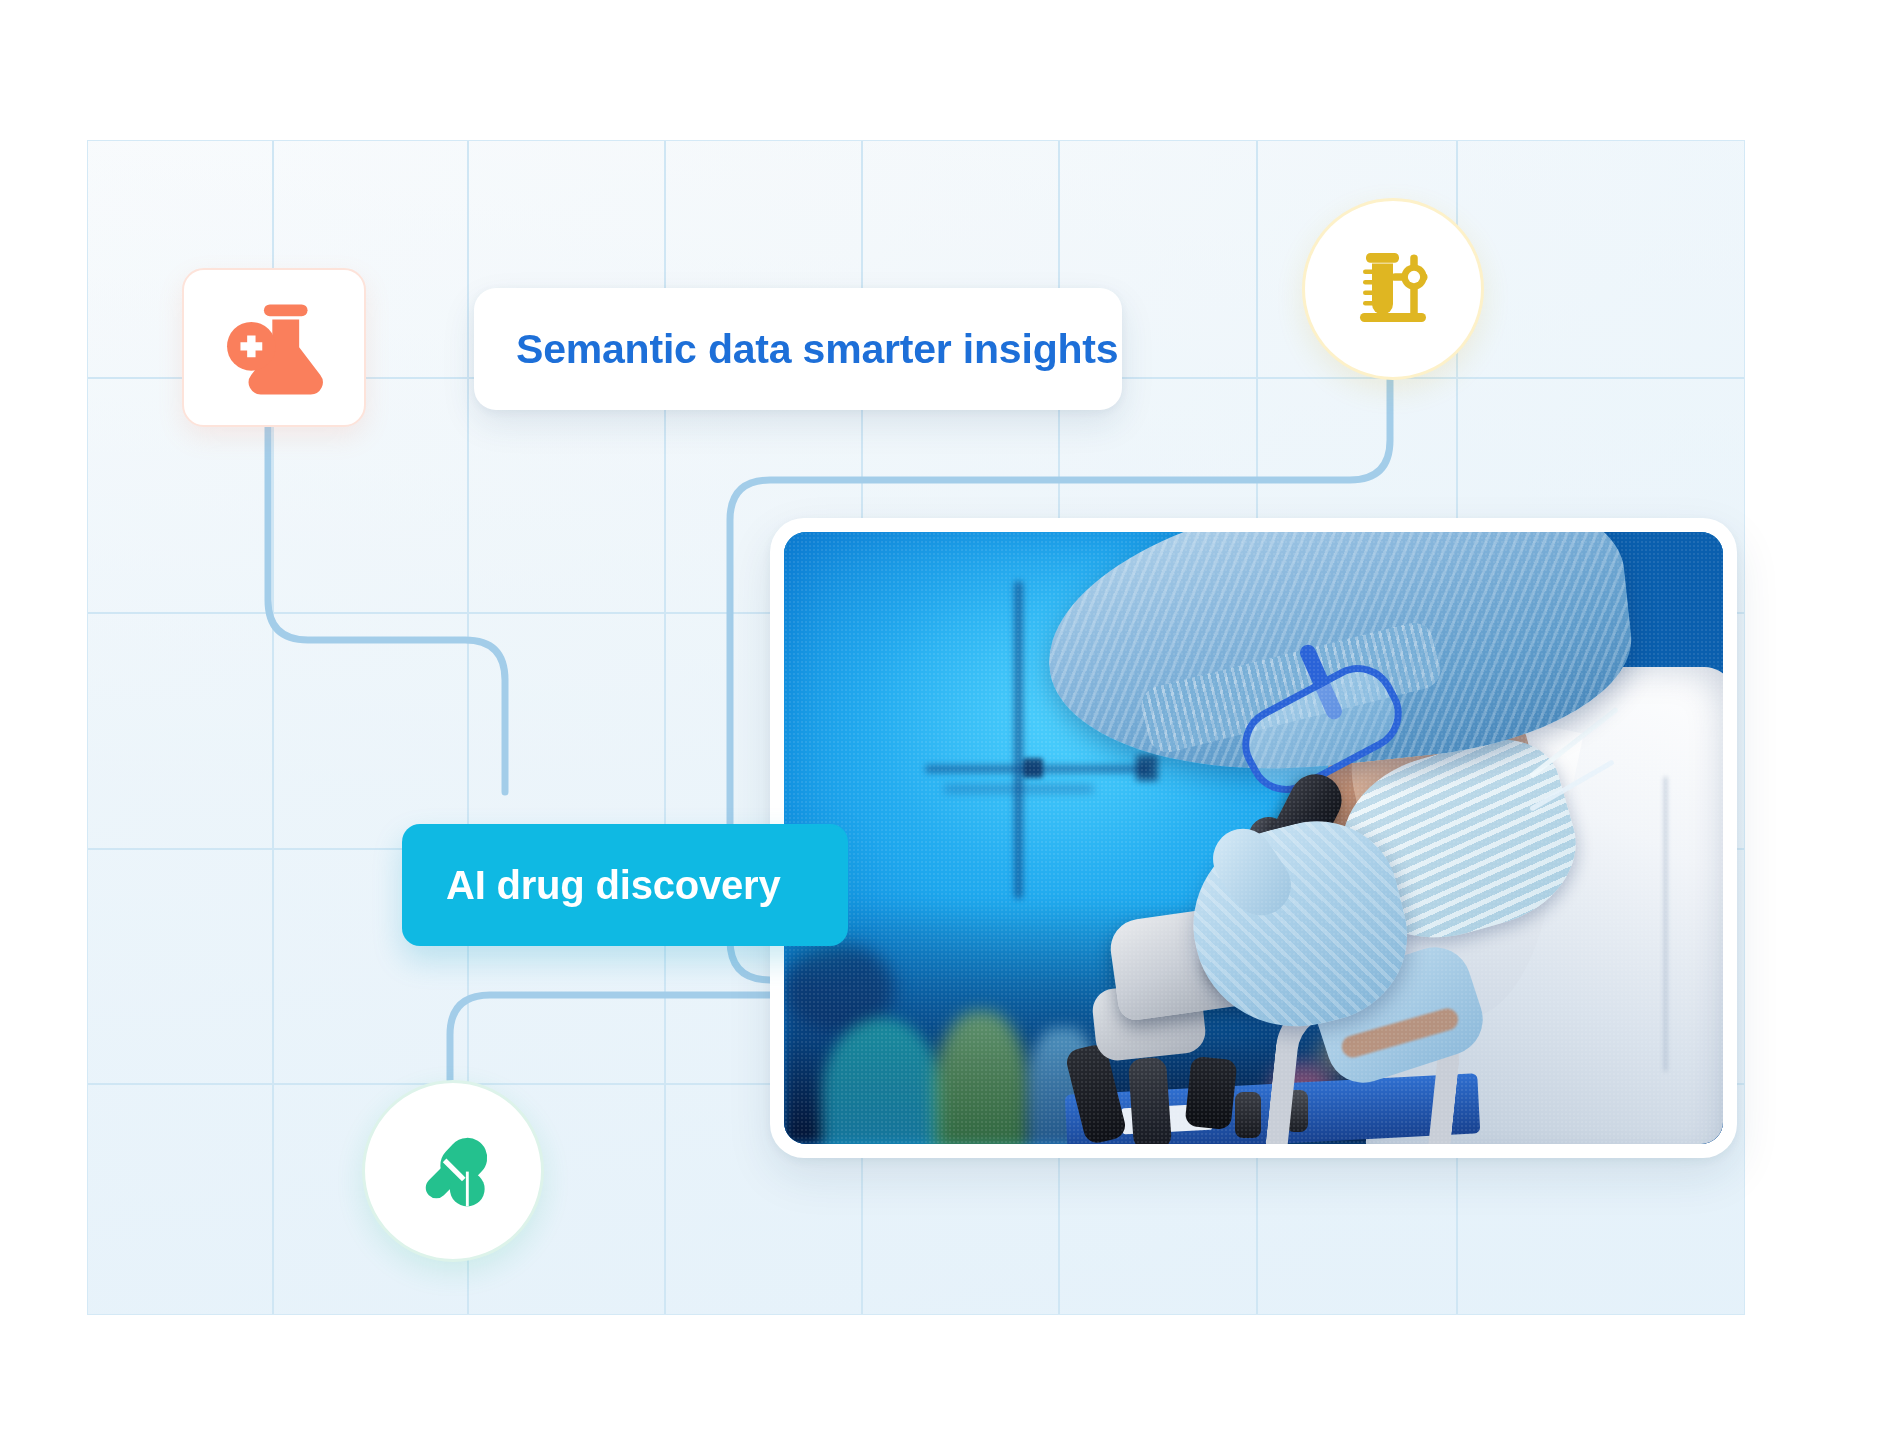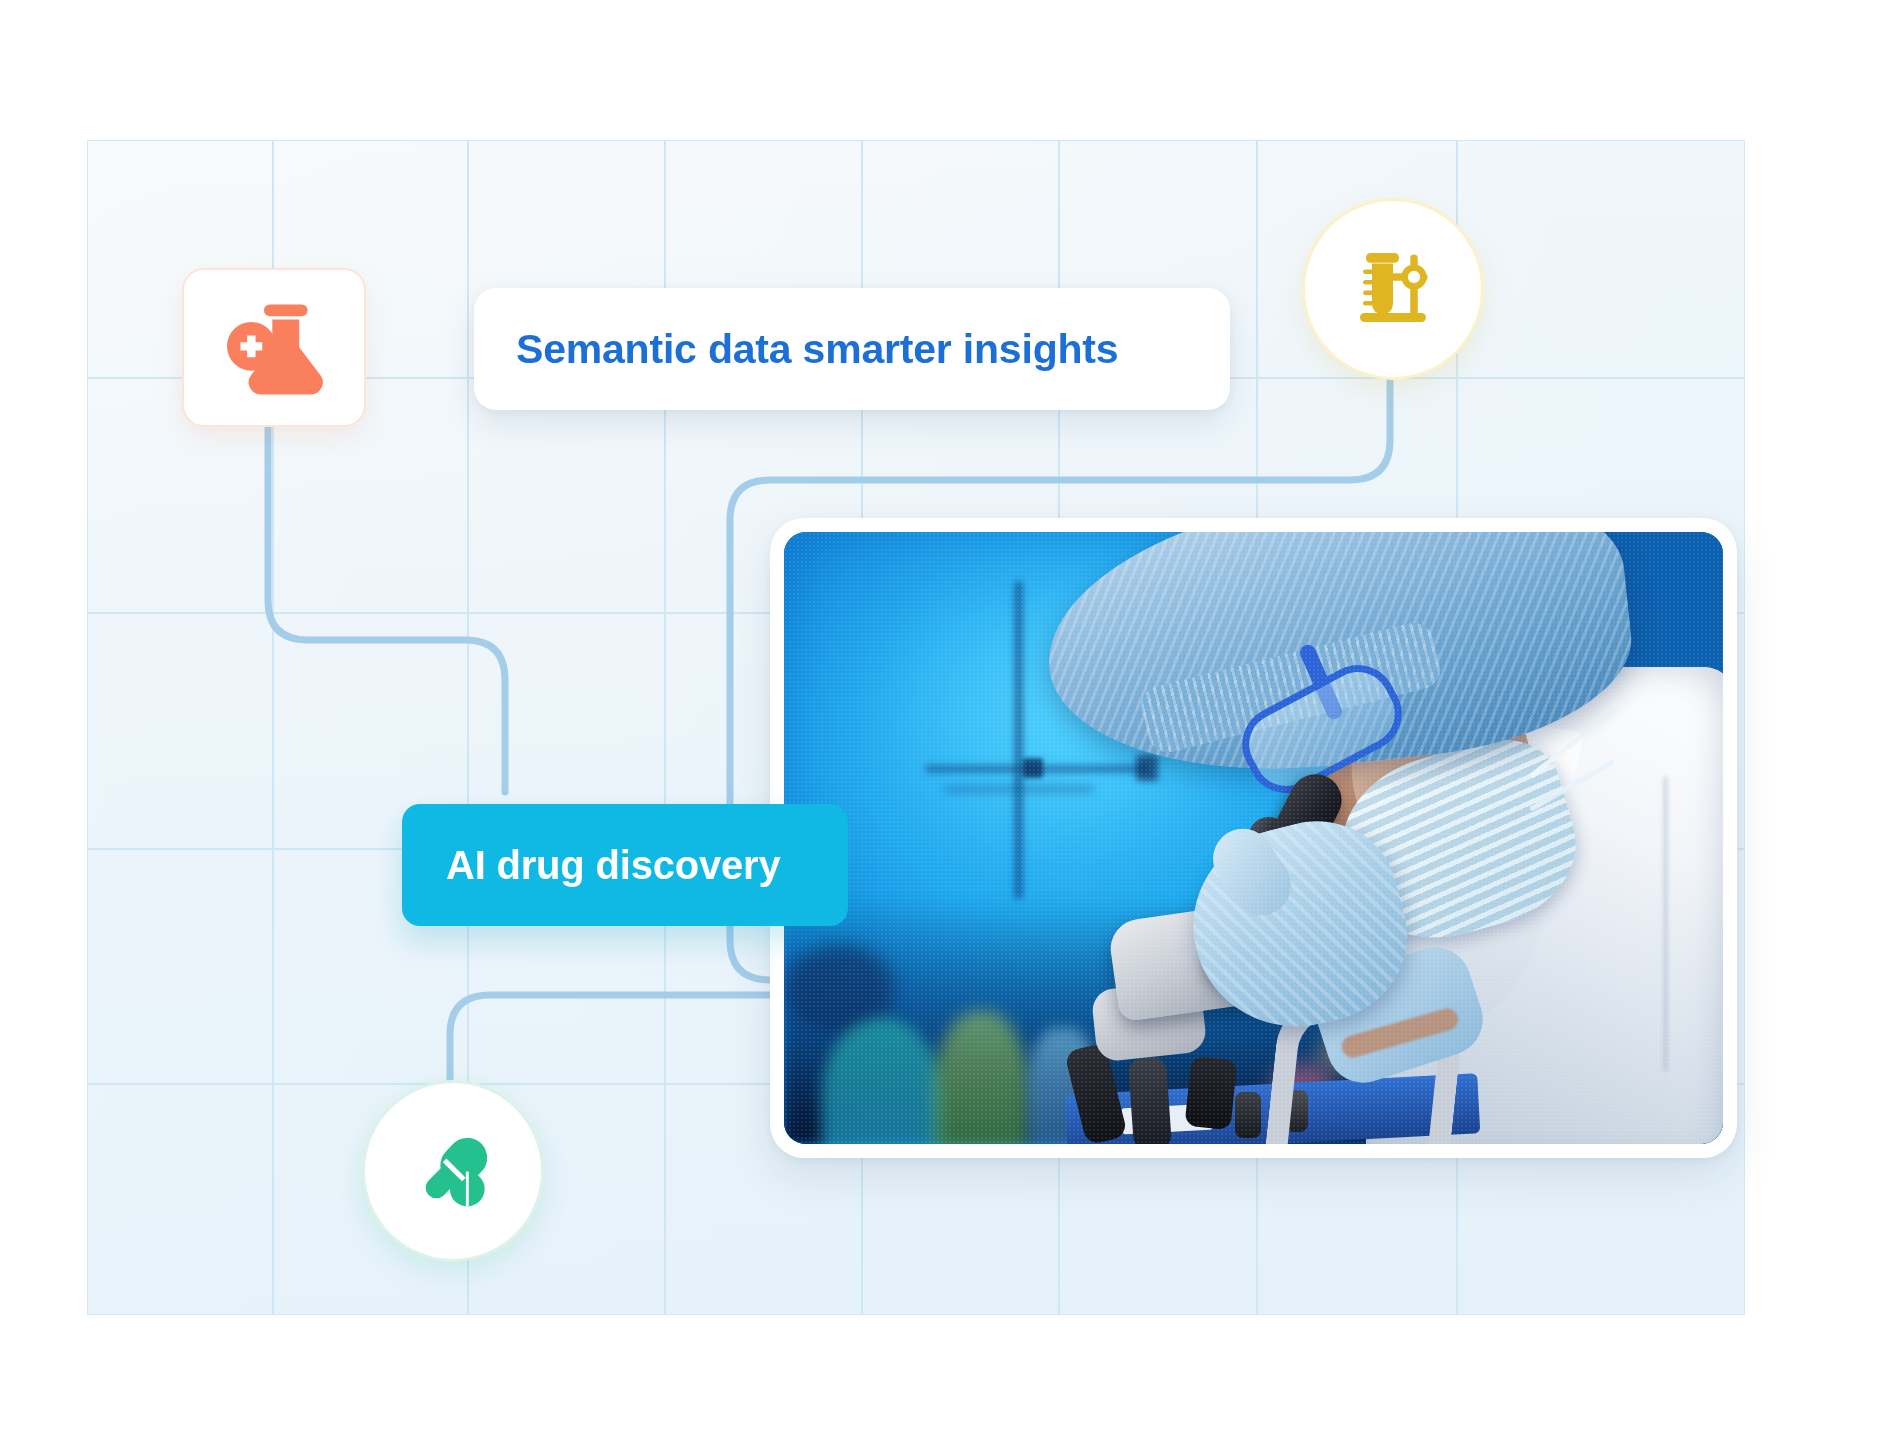--- a/index.html
+++ b/index.html
@@ -173,30 +173,30 @@
   .glove-cuff{right:26%;top:70%;width:160px;height:110px;background:linear-gradient(160deg,#bfdcef,#8cb9da);border-radius:36px;transform:rotate(-18deg);}
   .wrist-band{right:28%;top:80%;width:120px;height:22px;background:rgba(190,130,95,0.75);border-radius:12px;transform:rotate(-16deg);filter:blur(1px);}
   .grain{
     inset:0;opacity:0.12;
     background-image:radial-gradient(rgba(255,255,255,0.8) 0.7px, transparent 0.8px);
     background-size:4px 4px;
   }
 
   
   .pill-white{
-    position:absolute;left:474px;top:288px;width:756px;height:122px;
+    position:absolute;left:474px;top:288px;width:648px;height:122px;
     background:#ffffff;border-radius:22px;display:flex;align-items:center;
     box-shadow:0 14px 34px rgba(26,70,110,0.10), 0 2px 8px rgba(26,70,110,0.06);
   }
   .pill-white .label{
     padding-left:42px;font-size:41px;font-weight:700;letter-spacing:-0.2px;color:#1d6fd8;
     white-space:nowrap;
   }
   .pill-cyan{
-    position:absolute;left:402px;top:804px;width:446px;height:122px;
+    position:absolute;left:402px;top:824px;width:446px;height:122px;
     background:#0fb9e3;border-radius:18px;display:flex;align-items:center;
     box-shadow:0 14px 30px rgba(15,160,200,0.22);
   }
   .pill-cyan .label{
     padding-left:44px;font-size:40px;font-weight:700;letter-spacing:-0.2px;color:#ffffff;
     white-space:nowrap;
   }
 
   .card-orange{
     position:absolute;left:182px;top:268px;width:180px;height:155px;

